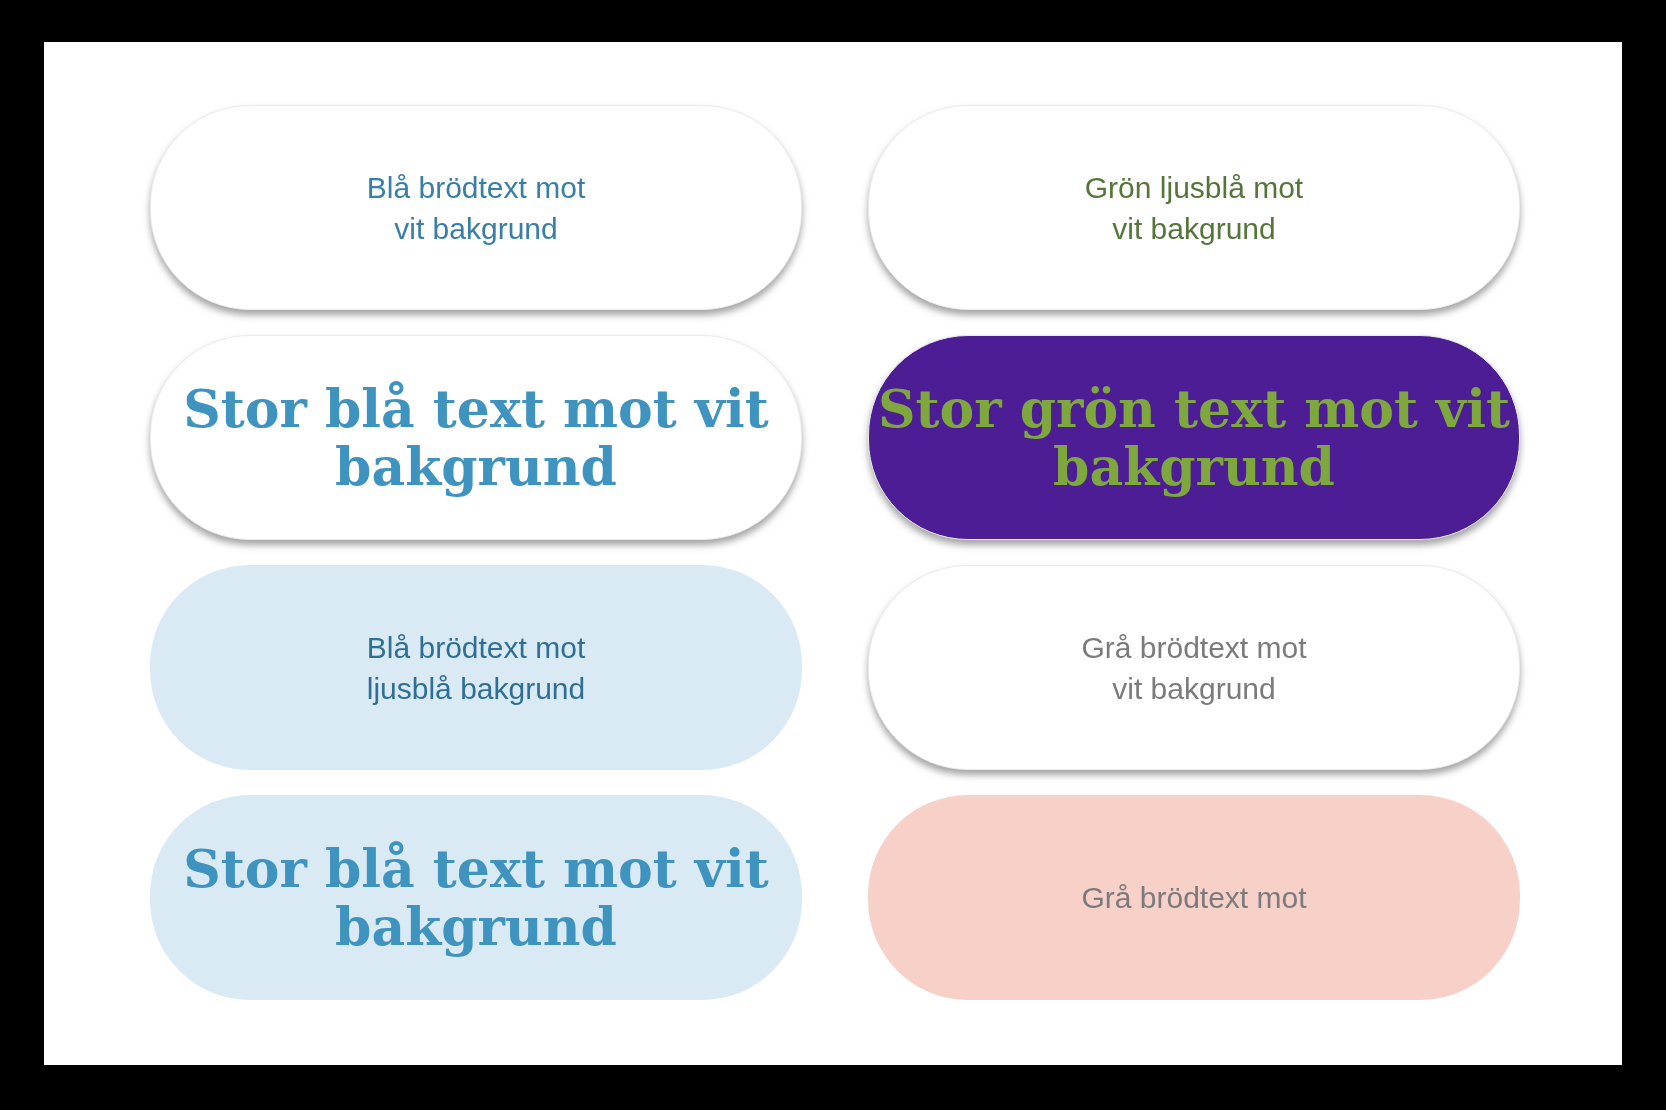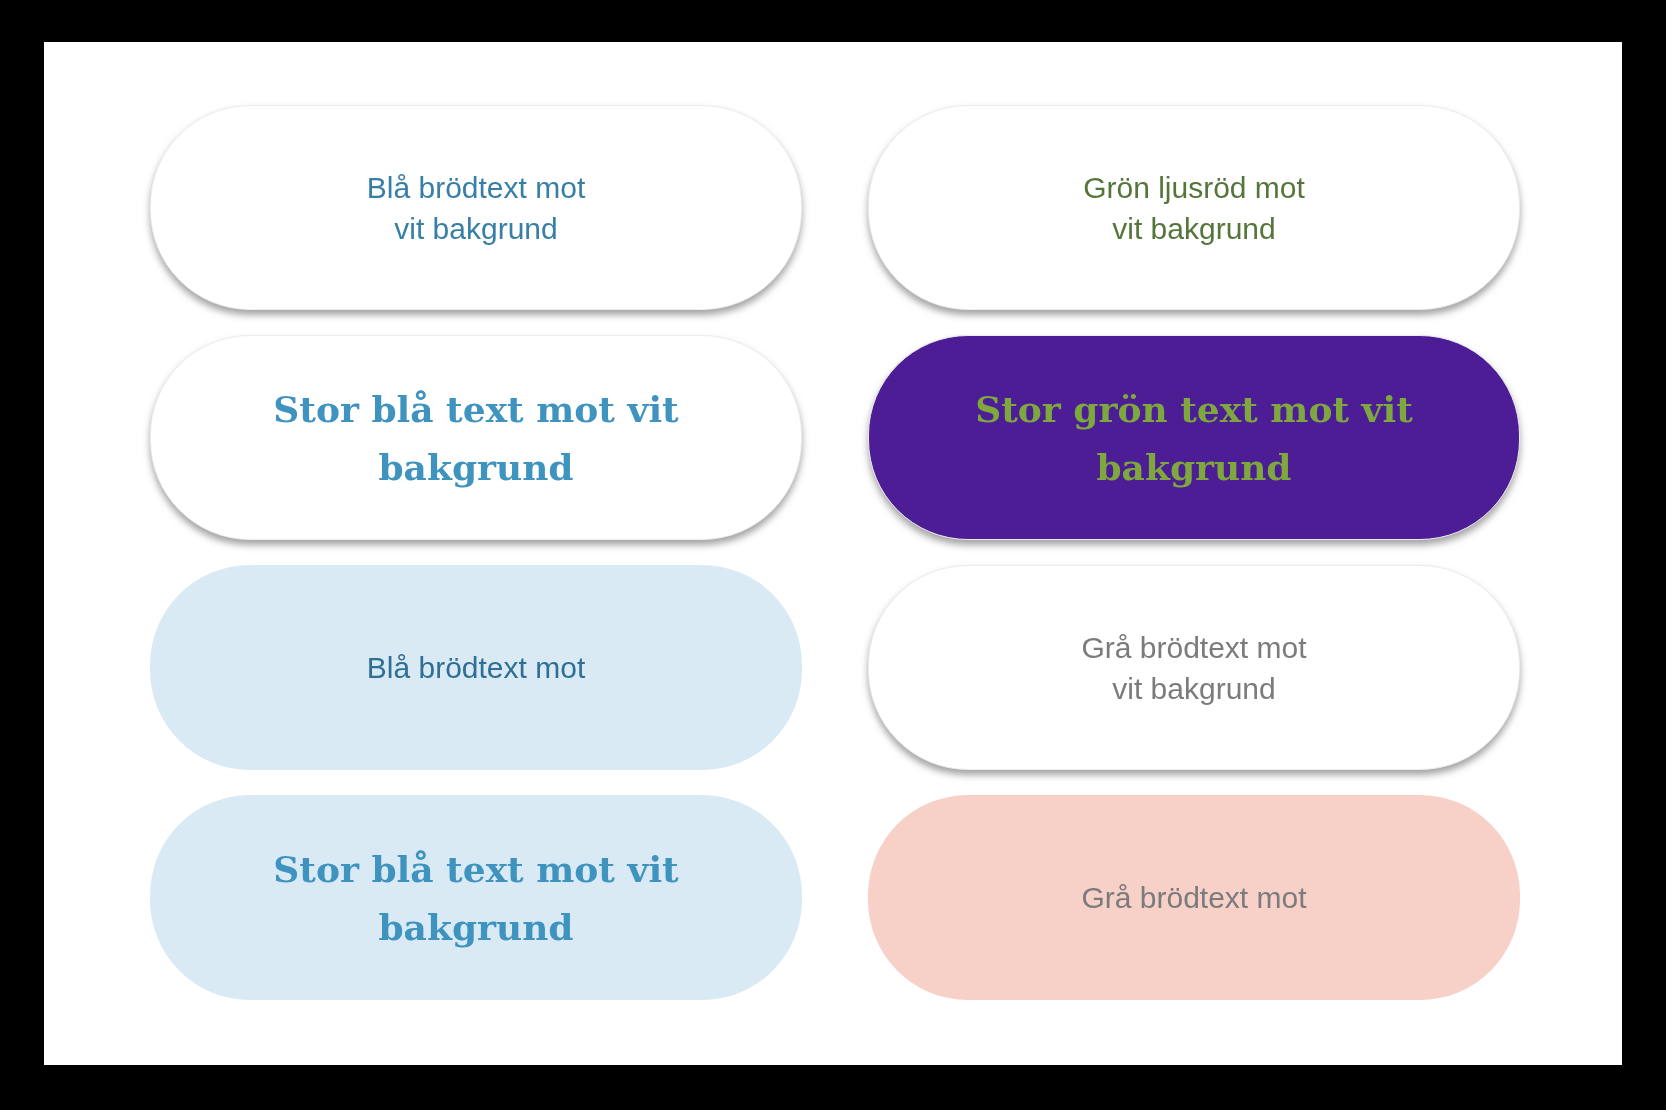--- a/index.html
+++ b/index.html
@@ -45,55 +45,56 @@
     box-shadow: 0 5px 7px rgba(90, 90, 90, 0.55);
   }
   .card.body-text {
     font-family: "Liberation Sans", sans-serif;
     font-size: 30px;
     line-height: 41px;
     font-weight: 400;
   }
   .card.display-text {
     font-family: "DejaVu Serif", serif;
-    font-size: 36px;
+    font-size: 52px;
     line-height: 58px;
     font-weight: 700;
   }
   .line { display: block; }
 </style>
 </head>
 <body>
 
 <div class="frame">
   <div class="canvas">
     <div class="grid">
 
       <div class="card body-text white-card" style="background: rgb(255, 255, 255); color: rgb(55, 127, 166);">
         <span class="line">Blå brödtext mot</span>
         <span class="line">vit bakgrund</span>
       </div>
 
       <div class="card body-text white-card" style="background: rgb(255, 255, 255); color: rgb(85, 117, 58);">
-        <span class="line">Grön ljusröd mot</span>
+        <span class="line">Grön ljusblå mot</span>
         <span class="line">vit bakgrund</span>
       </div>
 
       <div class="card display-text white-card" style="background: rgb(255, 255, 255); color: rgb(62, 147, 191);">
         <span class="line">Stor blå text mot vit</span>
         <span class="line">bakgrund</span>
       </div>
 
       <div class="card display-text white-card" style="background: #4c1d95; color: rgb(126, 168, 62);">
         <span class="line">Stor grön text mot vit</span>
         <span class="line">bakgrund</span>
       </div>
 
       <div class="card body-text" style="background: rgb(217, 234, 245); color: rgb(47, 111, 149);">
         <span class="line">Blå brödtext mot</span>
+        <span class="line">ljusblå bakgrund</span>
       </div>
 
       <div class="card body-text white-card" style="background: rgb(255, 255, 255); color: rgb(123, 123, 125);">
         <span class="line">Grå brödtext mot</span>
         <span class="line">vit bakgrund</span>
       </div>
 
       <div class="card display-text" style="background: rgb(217, 234, 245); color: rgb(62, 147, 191);">
         <span class="line">Stor blå text mot vit</span>
         <span class="line">bakgrund</span>

